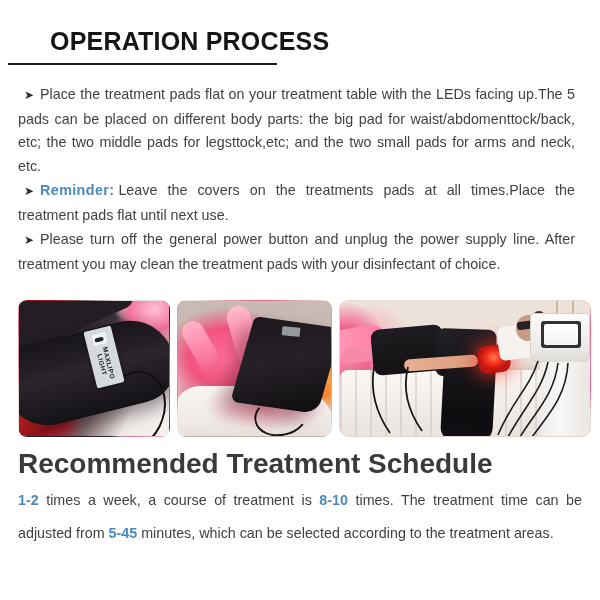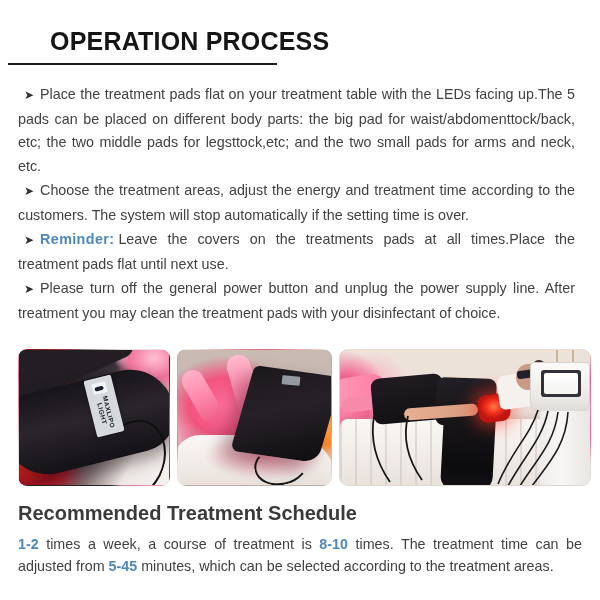--- a/index.html
+++ b/index.html
@@ -135,38 +135,37 @@
   .p3-rod{position:absolute;top:0;width:2px;height:14px;background:#c9b794;}
   .p3-rod.r1{left:216px;} .p3-rod.r2{left:232px;}
   .p3-cart{position:absolute;left:200px;top:61px;width:52px;height:77px;
     background:linear-gradient(90deg,#efedeb,#f8f7f5 40%,#e8e5e2);border-radius:3px 3px 0 0;}
   .p3-svg{position:absolute;pointer-events:none;}
   .p3-svg.right{left:150px;top:56px;}
   .p3-svg.left{left:24px;top:64px;}
 
   
   .schedule{margin:14px 18px 0 18px;}
-  .schedule h2{margin:0;font-size:20px;line-height:26px;font-weight:700;color:#3a3a3a;}
-  .schedule p{margin:7px 0 0 0;font-size:14.3px;line-height:22px;color:#414141;
+  .schedule h2{margin:0;font-size:28px;line-height:26px;font-weight:700;color:#3a3a3a;}
+  .schedule p{margin:7px 0 0 0;font-size:14.3px;line-height:33px;color:#414141;
     text-align:justify;}
   .hl{color:#4b89bd;font-weight:700;}
 </style>
 </head>
 <body>
 
 <div class="page">
 
   <header class="hdr">
     <h1>OPERATION PROCESS</h1>
     <div class="title-underline"></div>
   </header>
 
   <section class="instructions">
     <p><span class="bullet">➤</span><span>Place the treatment pads flat on your treatment table with the LEDs facing up.The 5 pads can be placed on different body parts: the big pad for waist/abdomenttock/back, etc; the two middle pads for legsttock,etc; and the two small pads for arms and neck, etc.</span></p>
-    <p><span class="bullet">➤</span><span>Choose the treatment areas, adjust the energy and treatment time according to the customers.  The system will stop automatically if the setting time is over.</span></p>
     <p><span class="bullet">➤</span><span class="reminder-label">Reminder:</span><span>Leave the covers on the treatments pads at all times.Place the treatment pads flat until next use.</span></p>
     <p><span class="bullet">➤</span><span>Please turn off the general power button and unplug the power supply line. After treatment you may clean the treatment pads with your disinfectant of choice.</span></p>
   </section>
 
   <section class="photos">
 
     <div class="photo ph1" title="close-up of black MAXLIPO LIGHT treatment pad glowing red">
       <div class="p1-strap"></div>
       <div class="p1-pad"></div>
       <div class="p1-label">

